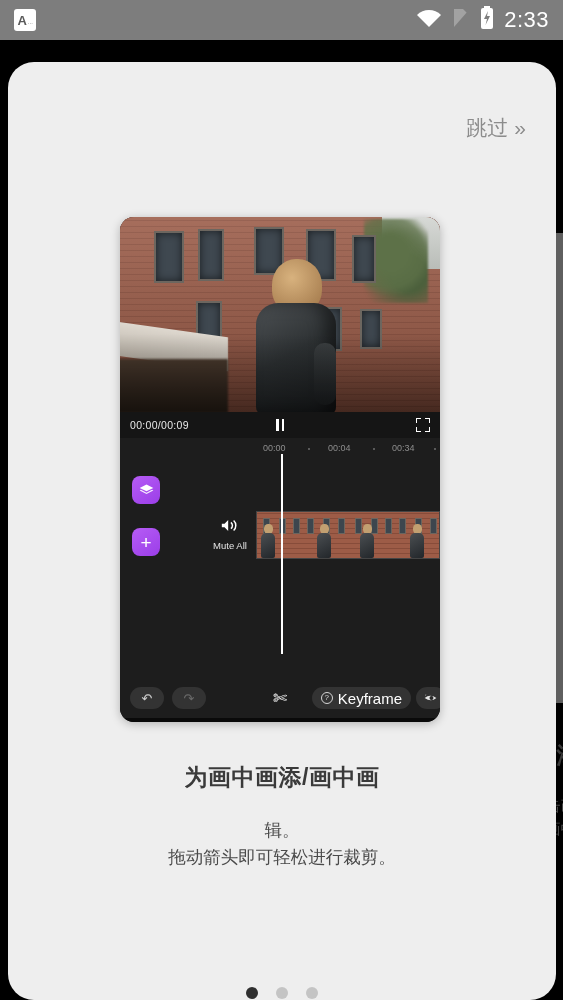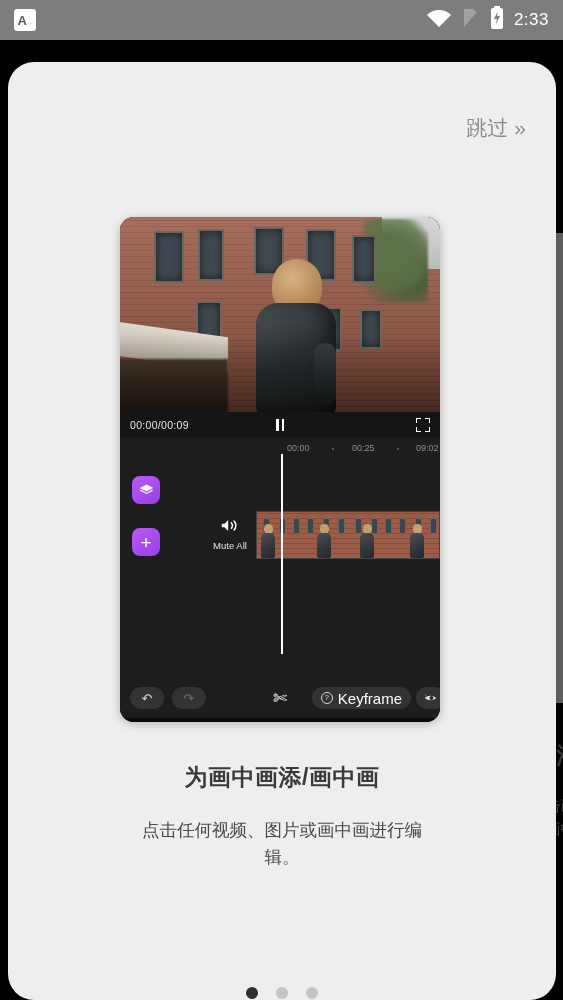--- a/index.html
+++ b/index.html
@@ -15,21 +15,21 @@
     position:absolute; left:0; top:0; width:563px; height:40px;
     background:#7d7d7d; display:flex; align-items:center; padding:0 14px;
   }
   .app-badge{
     width:22px; height:22px; background:#fff; border-radius:3px;
     display:flex; align-items:center; justify-content:center;
     font-size:13px; font-weight:bold; color:#5a5a5a; line-height:1;
   }
   .app-badge small{ font-size:4px; position:relative; top:4px; left:1px; letter-spacing:.5px;}
   .sb-right{ margin-left:auto; display:flex; align-items:center; gap:10px; }
-  .sb-time{ color:#fff; font-size:17px; letter-spacing:.5px; }
+  .sb-time{ color:#fff; font-size:22px; letter-spacing:.5px; }
 
   
   .carousel{ position:absolute; left:0; top:40px; width:563px; height:960px; }
   .card{
     position:absolute; background:#eeeeee; border-radius:26px;
   }
   .card-main{ left:8px; top:22px; width:548px; height:938px; }
   .card-next{ left:488px; top:193px; width:160px; height:470px; background:#5f5f5f; border-radius:22px; }
 
   
@@ -95,21 +95,21 @@
   .pause i{ display:block; width:2.5px; height:12px; background:#fff; }
   .fs{ margin-left:auto; width:14px; height:14px; position:relative; }
   .fs span{ position:absolute; width:5px; height:5px; border:1.6px solid #fff; }
   .fs span:nth-child(1){ left:0;top:0;border-right:0;border-bottom:0; }
   .fs span:nth-child(2){ right:0;top:0;border-left:0;border-bottom:0; }
   .fs span:nth-child(3){ left:0;bottom:0;border-right:0;border-top:0; }
   .fs span:nth-child(4){ right:0;bottom:0;border-left:0;border-top:0; }
 
   
   .tl{ position:relative; height:240px; background:#1d1d1d; }
-  .ruler{ position:relative; height:22px;margin-left:24px; }
+  .ruler{ position:relative; height:22px; }
   .ruler .t{ position:absolute; top:5px; color:#8d8d8d; font-size:9px; }
   .ruler .dot{ position:absolute; top:10px; width:2px; height:2px;
     border-radius:50%; background:#6e6e6e; }
   .playhead{ position:absolute; left:161px; top:16px; width:2px; height:200px;
     background:#fff; z-index:6; }
   .sidebtn{ position:absolute; left:12px; width:28px; height:28px;
     border-radius:8px; display:flex; align-items:center; justify-content:center;
     background:linear-gradient(145deg,#b65cf5,#9b3ee8); }
   .sidebtn.layers{ top:38px; }
   .sidebtn.plus{ top:90px; }
@@ -270,23 +270,23 @@
               <span></span>
               <span></span>
               <span></span>
           </span>
         </div>
 
         <div class="tl">
           <div class="ruler">
             <span class="t" style="left:143px;">00:00</span>
             <span class="dot" style="left:188px;"></span>
-            <span class="t" style="left:208px;">00:25</span>
+            <span class="t" style="left:208px;">00:04</span>
             <span class="dot" style="left:253px;"></span>
-            <span class="t" style="left:272px;">09:02</span>
+            <span class="t" style="left:272px;">00:34</span>
             <span class="dot" style="left:314px;"></span>
           </div>
 
           <div class="playhead"></div>
 
           <div class="sidebtn layers">
             <svg width="17" height="17" viewBox="0 0 20 20">
               <path d="M10 3 L18 7 L10 11 L2 7 Z" fill="#ffffff"></path>
               <path d="M10 12.5 L16.5 9.2 L18 10 L10 14 L2 10 L3.5 9.2 Z" fill="#ffffff" opacity=".9"></path>
             </svg>
@@ -377,22 +377,22 @@
           
           
           
           
           
         </div>
       </div>
 
       <div class="cap-title">为画中画添/画中画</div>
       <div class="cap-body">
-        <div>点击任何视频、图片或画中画进行编</div>
         <div>辑。</div>
+        <div>拖动箭头即可轻松进行裁剪。</div>
       </div>
 
       <div class="dots">
         <span class="dot on"></span>
         <span class="dot"></span>
         <span class="dot"></span>
       </div>
     </div>
   </div>
 </div>

